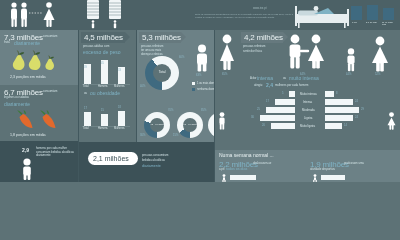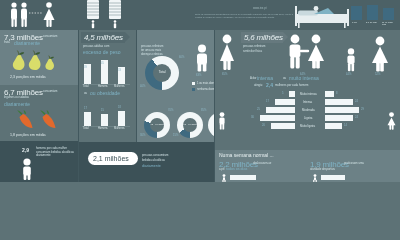--- a/index.html
+++ b/index.html
@@ -28,21 +28,21 @@
   .sm-t     { font-size:3.6px; color:#7fb2c4; line-height:1.35; }
   .tiny     { font-size:2.8px; color:#cfe0e3; line-height:1.3; }
   .tiny-d   { font-size:2.8px; color:#9fb6ba; line-height:1.3; }
   .mid      { font-size:5px; color:#e8f1f2; }
   .mid-t    { font-size:5px; color:#7fb2c4; }
   .bold { font-weight:bold; }
 
   
   .ribbon {
     position:absolute; height:11px; background:#54696e;
-    display:flex; align-items:center; padding-left:3px;font-style:italic;
+    display:flex; align-items:center; padding-left:3px;
   }
   .ribbon:after{
     content:""; position:absolute; right:-5px; top:0;
     border-top:5.5px solid transparent; border-bottom:5.5px solid transparent;
     border-left:5px solid #54696e;
   }
   .ribbon.lighter { background:#66797e; }
   .ribbon.lighter:after { border-left-color:#66797e; }
 
   
@@ -242,20 +242,23 @@
     <div class="lbl-t" style="left:36px;top:4px;">18</div>
     <div class="axis" style="left:0;top:24px;width:48px;"></div>
     <div class="lbl" style="left:1px;top:25px;">Total</div>
     <div class="lbl" style="left:16px;top:25px;">Homens</div>
     <div class="lbl" style="left:32px;top:25px;">Mulheres</div>
   </div>
 
   <div class="sep" style="left:136px;top:30px;width:0.7px;height:152px;"></div>
   <div class="panel p-light" style="left:137px;top:30px;width:77px;height:112px;"></div>
 
+  <div class="ribbon lighter" style="left:139px;top:32px;width:42px;">
+    <span class="big">5,3 milhões</span>
+  </div>
   <div style="position:absolute;left:141px;top:45px;" class="tiny">pessoas referiram</div>
   <div style="position:absolute;left:141px;top:49px;" class="tiny">ter uma ou mais</div>
   <div style="position:absolute;left:141px;top:53px;" class="tiny">doenças crónicas</div>
 
   <svg style="position:absolute;left:192px;top:44px;" width="20" height="28" viewBox="0 0 20 28">
     <g class="white">
       <circle cx="10" cy="4.4" r="4"></circle>
       <rect x="5" y="9.6" width="10" height="11" rx="2.6"></rect>
       <rect x="5.6" y="19" width="3.6" height="8.5" rx="1.3"></rect>
       <rect x="10.8" y="19" width="3.6" height="8.5" rx="1.3"></rect>
@@ -302,21 +305,21 @@
     <span style="font-size:7px;color:#3c5157;">2,1 milhões</span>
   </div>
   <div style="position:absolute;left:142px;top:154px;" class="tiny">pessoas consumiram</div>
   <div style="position:absolute;left:142px;top:159px;" class="tiny">bebidas alcoólicas</div>
   <div style="position:absolute;left:142px;top:164px;" class="sm-t">diariamente</div>
 
   <div class="sep" style="left:214px;top:30px;width:0.7px;height:152px;"></div>
   <div class="panel p-mid" style="left:215px;top:30px;width:185px;height:120px;"></div>
 
   <div class="ribbon lighter" style="left:241px;top:32px;width:42px;">
-    <span class="big">5,6 milhões</span>
+    <span class="big">4,2 milhões</span>
   </div>
   <div style="position:absolute;left:243px;top:45px;" class="tiny">pessoas referiram</div>
   <div style="position:absolute;left:243px;top:50px;" class="tiny">sentir dor física</div>
 
   <svg style="position:absolute;left:218px;top:34px;" width="18" height="36" viewBox="0 0 18 36">
     <g class="white">
       <circle cx="9" cy="5" r="4.4"></circle>
       <path d="M9 10 L16 27 L2 27 Z"></path>
       <rect x="5.4" y="26" width="3.2" height="10" rx="1.2"></rect>
       <rect x="9.4" y="26" width="3.2" height="10" rx="1.2"></rect>

